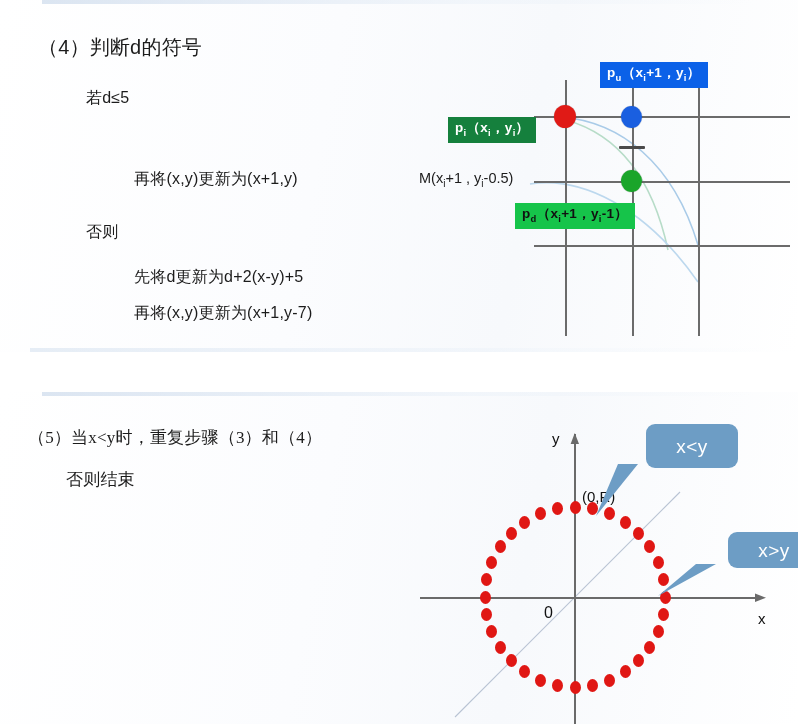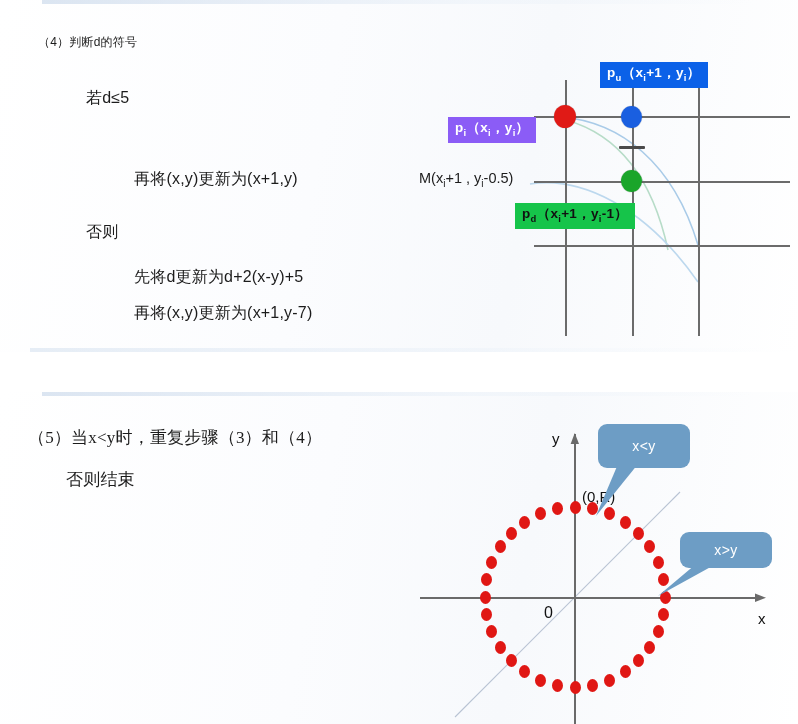--- a/index.html
+++ b/index.html
@@ -52,21 +52,21 @@
   }
 
   
   .txt {
     position: absolute;
     white-space: nowrap;
     color: #1c1c1c;
     font-weight: 500;
     letter-spacing: .2px;
   }
-  .lvl0 { font-size: 12px; }
+  .lvl0 { font-size: 20px; }
   .lvl1 { font-size: 16px; }
   .lvl2 { font-size: 16px; }
 
   
   #t-head  { left: 38px;  top: 34px;  }
   #t-if    { left: 86px;  top: 88px;  }
   #t-if1   { left: 134px; top: 132px; }
   #t-if2   { left: 134px; top: 169px; }
   #t-else  { left: 86px;  top: 222px; }
   #t-el1   { left: 134px; top: 267px; }
@@ -105,21 +105,21 @@
   .lbl {
     position: absolute;
     white-space: nowrap;
     font-size: 13.5px;
     font-weight: 700;
     color: #ffffff;
     padding: 3px 7px 4px 7px;
     line-height: 1.15;
     letter-spacing: .3px;
   }
-  .lbl.red   { background: #8b5cf6; }
+  .lbl.red   { background: #15803d; }
   .lbl.blue  { background: #0b61e8; }
   .lbl.green { background: #16c44a; color: #111111; }
 
   .m-label {
     position: absolute;
     white-space: nowrap;
     font-size: 14.5px;
     color: #1c1c1c;
     font-weight: 500;
     margin-left: 25px;
@@ -158,27 +158,28 @@
     margin-left: -5.5px;
     margin-top: -6.5px;
     border-radius: 50%;
     background: #e01714;
   }
   .callout {
     position: absolute;
     background: #6d9dc5;
     border-radius: 9px;
     color: #ffffff;
-    font-size: 14px;
+    font-size: 19px;
     text-align: center;
     line-height: 1;
     display: flex;
     align-items: center;
     justify-content: center;
     letter-spacing: .5px;
+    margin-left: 48px;
   }
   #co-xlty { left: 198px; top: 12px;  width: 92px; height: 44px; }
   #co-xgty { left: 280px; top: 120px; width: 92px; height: 36px; }
 
   .origin-label { position: absolute; font-size: 16px; color: #111; }
   .pt-label { position: absolute; font-size: 15px; color: #111; white-space: nowrap; }
 </style>
 </head>
 <body>
 

